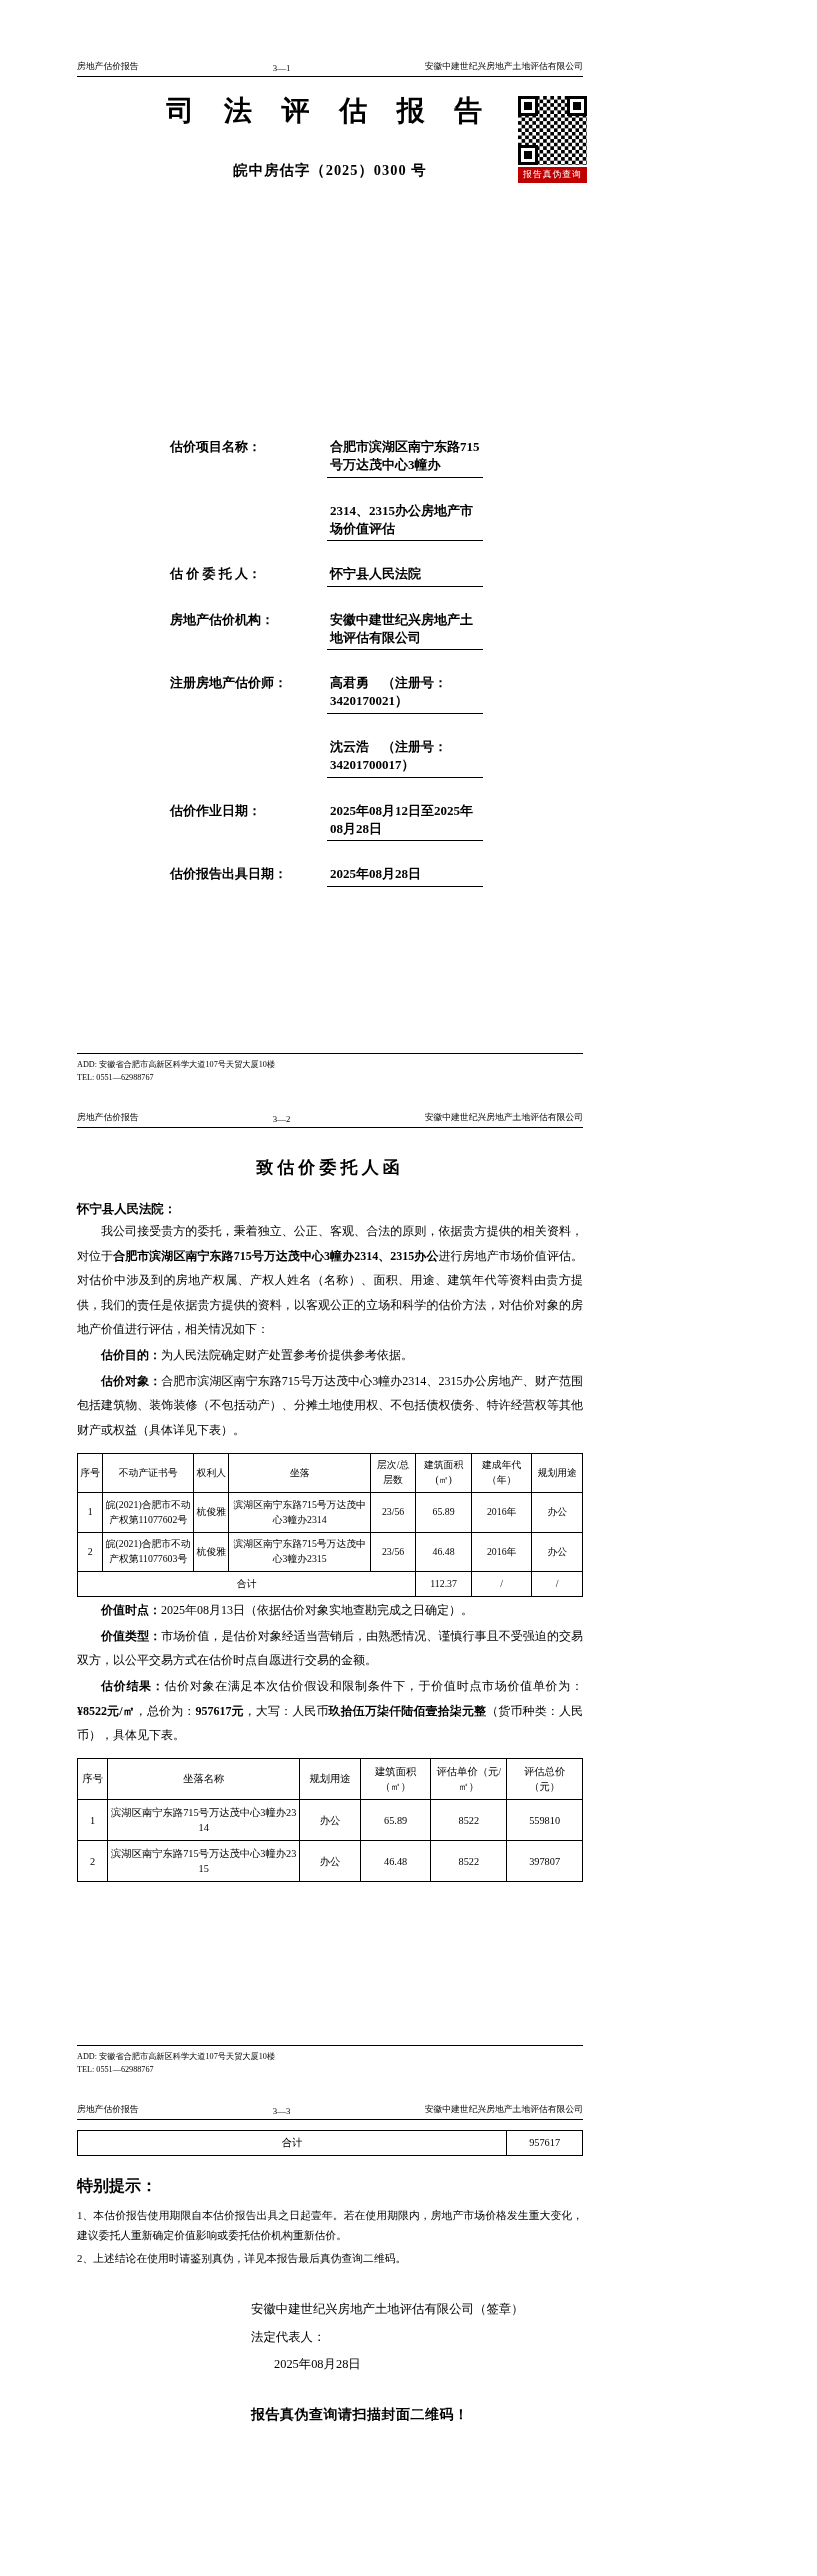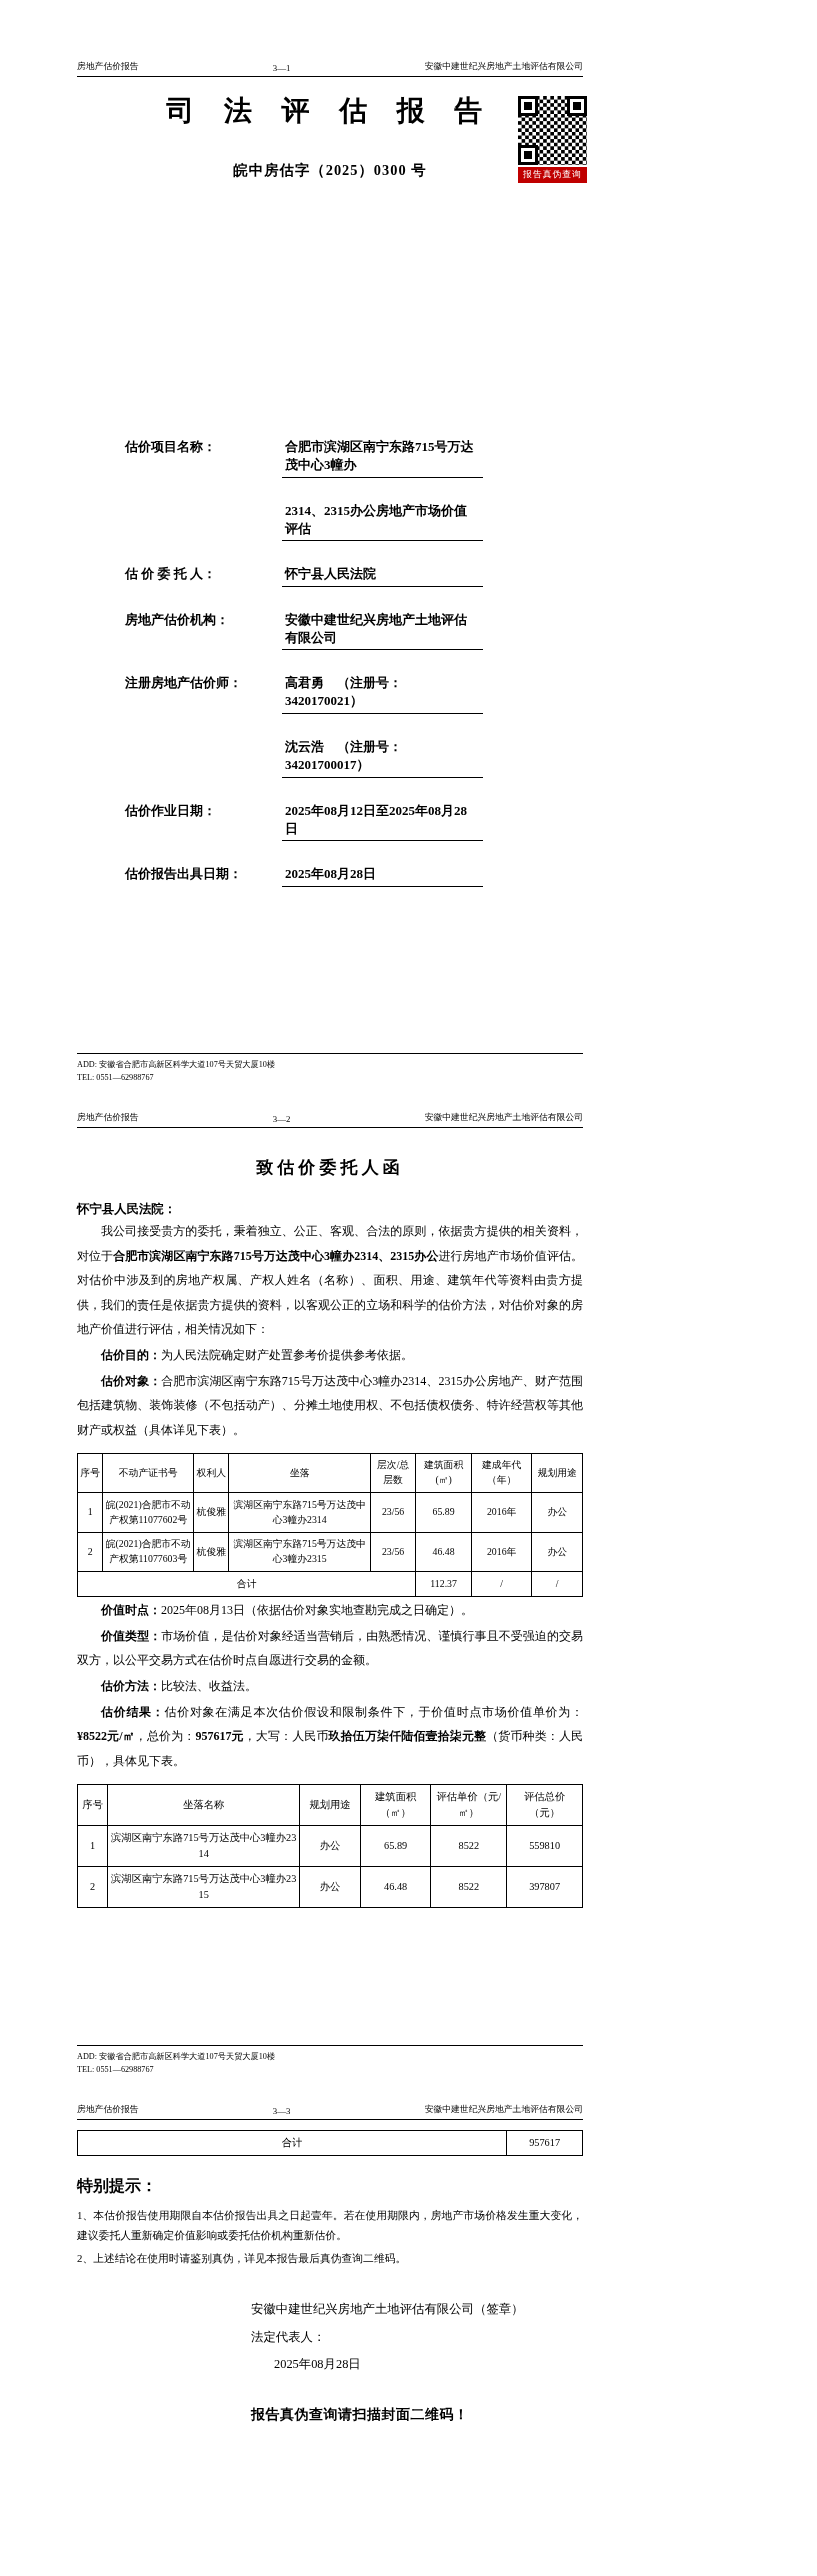--- a/index.html
+++ b/index.html
@@ -17,21 +17,21 @@
   .qr{width:69px;height:69px;background:repeating-conic-gradient(#000 0 25%, #fff 0 50%);background-size:7.2px 7.2px;position:relative;}
   .qr i{position:absolute;width:19.6px;height:19.6px;box-sizing:border-box;border:3.6px solid #000;background:#fff;}
   .qr i::after{content:"";position:absolute;inset:2.6px;background:#000;}
   .qr .tl{top:0;left:0}.qr .tr{top:0;right:0}.qr .bl{bottom:0;left:0}
   .qr-caption{margin-top:1.5px;background:#c00000;color:#fff;font-size:8.8px;text-align:center;padding:2.1px 0;letter-spacing:1px;}
 
   
   .main-title{margin:206px 0 0;text-align:center;font-size:28px;font-weight:700;letter-spacing:11.3px;line-height:1.3;}
   .main-title.l2{margin-top:15.5px;}
   .doc-no{margin-top:32px;text-align:center;font-size:14.4px;font-weight:700;letter-spacing:1px;}
-  .fields{margin:258px 100px 0 48px;}
+  .fields{margin:258px 100px 0 93px;}
   .field-row{display:flex;font-size:13px;font-weight:700;margin-bottom:24px;}
   .field-label{width:157px;flex:none;white-space:pre;}
   .field-value{flex:1;border-bottom:1px solid #000;padding:0 3.1px 2.6px;}
 
   
   .letter-title{margin-top:28px;text-align:center;font-size:17px;font-weight:700;letter-spacing:4.1px;}
   .salutation{margin-top:21.6px;font-size:12.4px;font-weight:700;}
   .para{font-size:12px;line-height:2.05;text-align:justify;text-indent:2em;margin:1px 0 0;}
   .plabel{font-weight:700;}
   .baddr{font-weight:700;}
@@ -179,21 +179,20 @@
         <td>/</td>
         <td>/</td>
       </tr>
       </tbody>
     </table>
 
     <p class="para"><span class="plabel">价值时点：</span><span>2025年08月13日（依据估价对象实地查勘完成之日确定）。</span></p>
 
     <p class="para"><span class="plabel">价值类型：</span><span>市场价值，是估价对象经适当营销后，由熟悉情况、谨慎行事且不受强迫的交易双方，以公平交易方式在估价时点自愿进行交易的金额。</span></p>
 
-    <p class="para"><span class="plabel">估价方法：</span><span>比较法、收益法。</span></p>
 
     <p class="para"><span class="plabel">估价结果：</span><span>估价对象在满足本次估价假设和限制条件下，于价值时点市场价值单价为：</span><span class="bnum">¥8522元/㎡</span><span>，总价为：</span><span class="bnum">957617元</span><span>，大写：人民币</span><span class="bnum">玖拾伍万柒仟陆佰壹拾柒元整</span><span>（货币种类：人民币），具体见下表。</span></p>
 
     <table class="rtable t2">
       <colgroup>
         <col style="width:6%">
           <col style="width:38%">
           <col style="width:12%">
         <col style="width:14%">
           <col style="width:15%">

